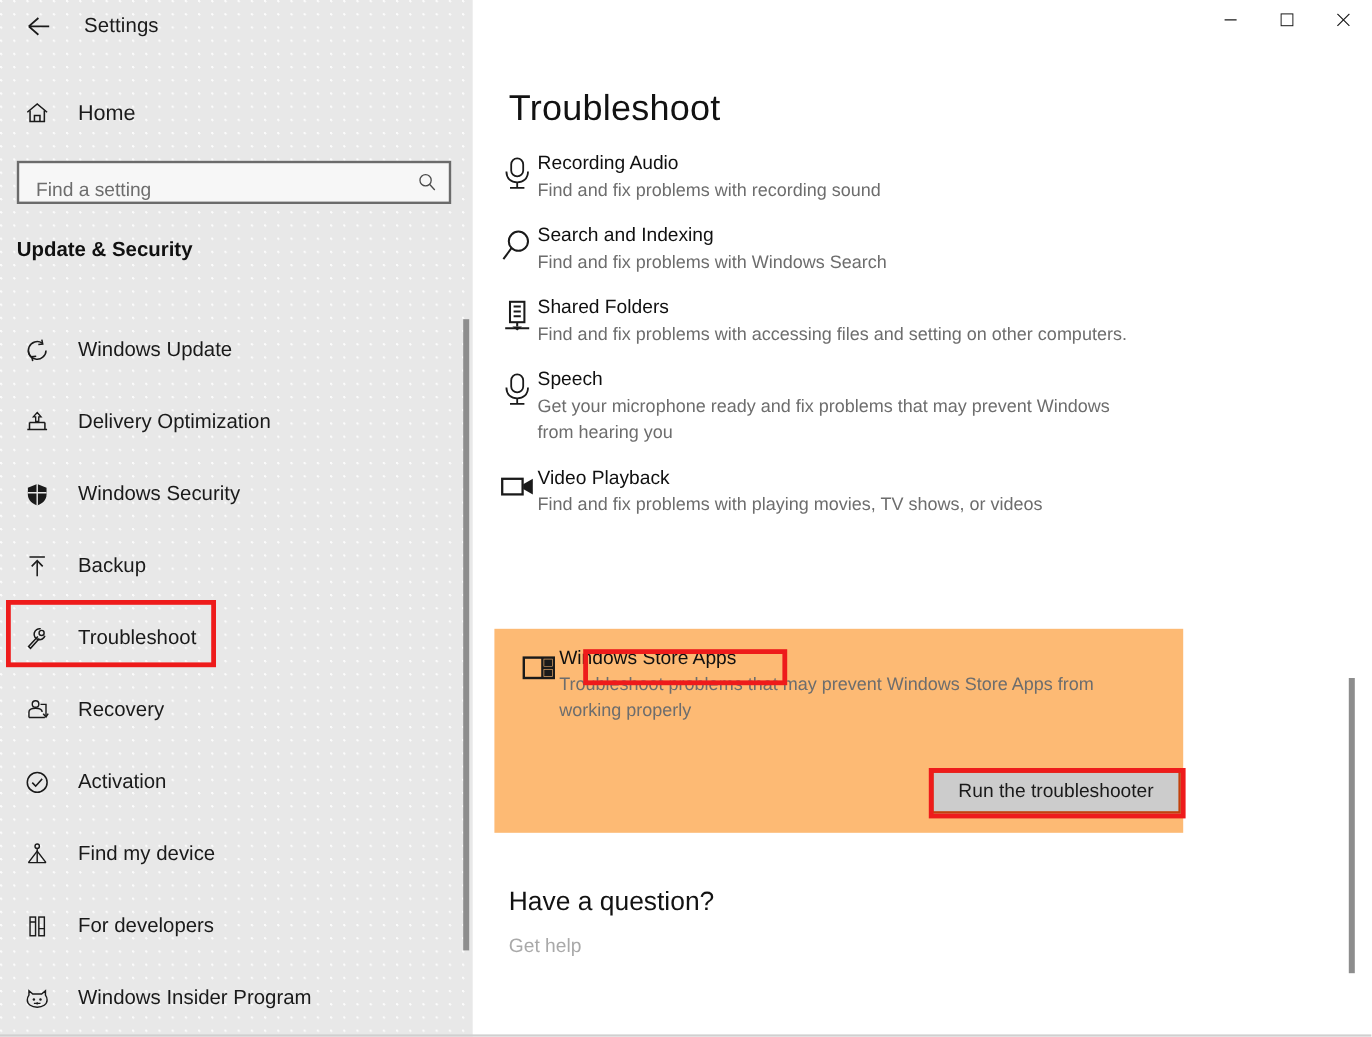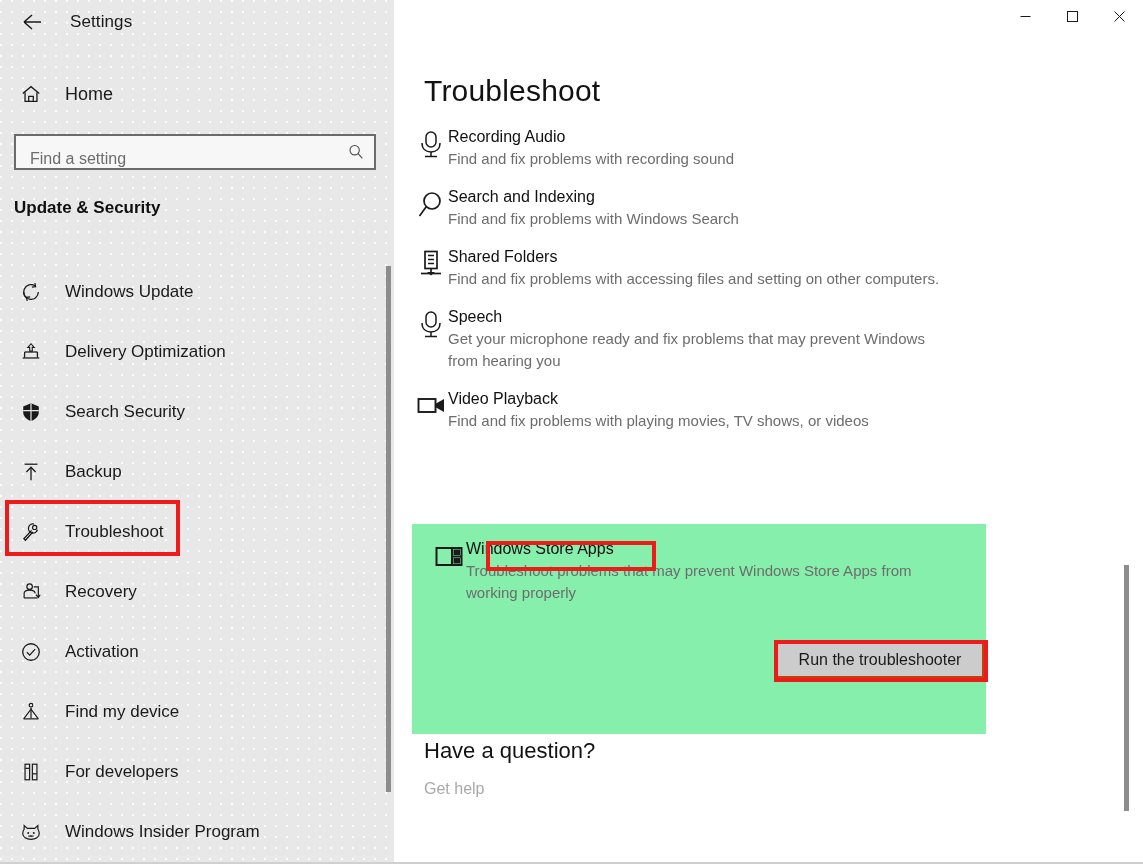--- a/index.html
+++ b/index.html
@@ -238,22 +238,22 @@
     line-height: 22px;
     max-width: 500px;
   }
 
   
   #ts-card {
     position: absolute;
     left: 18px;
     top: 524px;
     width: 574px;
-    height: 210px;
-    background: #86efac;
+    height: 170px;
+    background: #fdba74;
   }
   #ts-card-inner {
     display: flex;
     padding-top: 14px;
   }
   #card-title-highlight {
     position: absolute;
     left: 74px;
     top: 17px;
     width: 170px;
@@ -389,21 +389,21 @@
         <span class="nav-label">Delivery Optimization</span>
       </div>
 
       <div class="nav-item">
         <span class="nav-icon">
           <svg width="22" height="22" viewBox="0 0 24 24">
             <path d="M12 2.5 L20.5 6 L20.5 12 C20.5 17 16.5 20.5 12 21.8 C7.5 20.5 3.5 17 3.5 12 L3.5 6 Z" fill="#1a1a1a"></path>
             <path d="M12 2.5 L12 21.8 M3.5 10.5 L20.5 10.5" stroke="#e8e8e8" stroke-width="1.3"></path>
           </svg>
         </span>
-        <span class="nav-label">Search Security</span>
+        <span class="nav-label">Windows Security</span>
       </div>
 
       <div class="nav-item">
         <span class="nav-icon">
           <svg width="22" height="22" viewBox="0 0 24 24">
             <path d="M5 3.5 L19 3.5" stroke="#1a1a1a" stroke-width="1.4" fill="none"></path>
             <path d="M12 7 L12 21" stroke="#1a1a1a" stroke-width="1.4" fill="none"></path>
             <path d="M7 12 L12 6.8 L17 12" stroke="#1a1a1a" stroke-width="1.4" fill="none"></path>
           </svg>
         </span>

